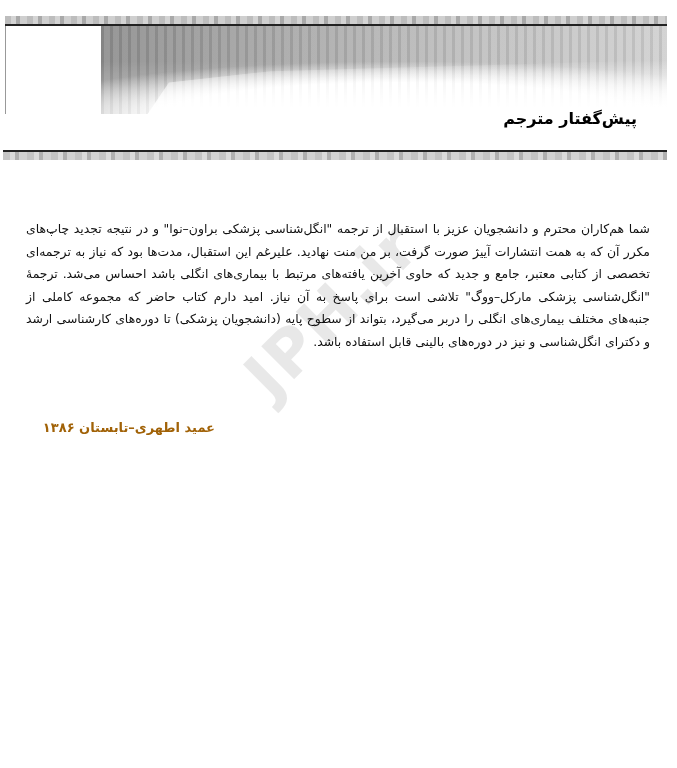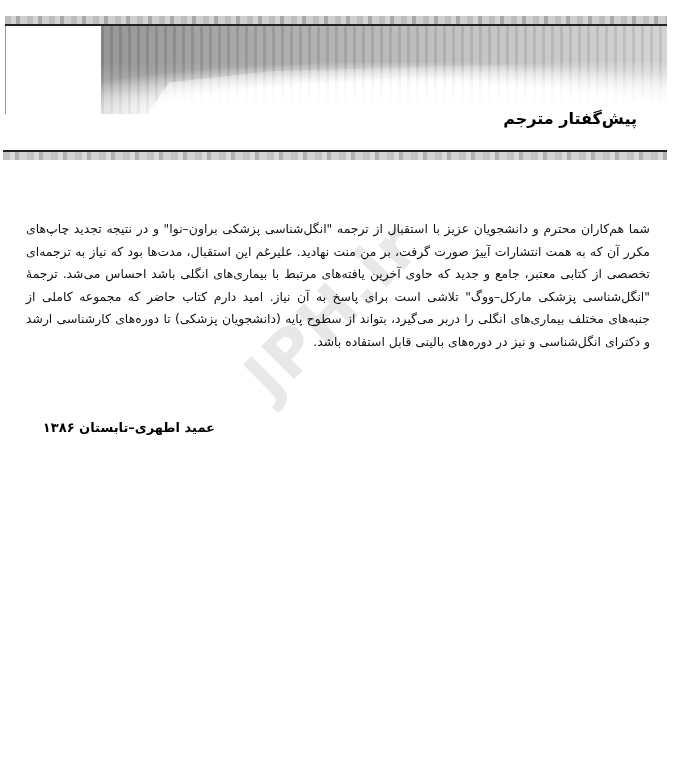--- a/index.html
+++ b/index.html
@@ -30,21 +30,21 @@
     .bottom-band { position: absolute; left: 3px; top: 152px; width: 664px; height: 8px;
       background: repeating-linear-gradient(90deg,#c4c4c4 0 7px,#dadada 7px 12px,#b0b0b0 12px 16px,#d2d2d2 16px 24px); }
 
     
     .body-text { position: absolute; left: 14px; top: 206px; width: 648px; direction: rtl;
       text-align: justify; font-size: 12.4px; line-height: 22.5px; color: #111; }
     .body-text p { margin: 12px; }
     .body-text p + p { text-indent: 20px; }
 
     .signature { position: absolute; right: 462px; top: 420px; direction: rtl;
-      font-weight: bold; font-size: 13px; color: #000000; }
+      font-weight: bold; font-size: 13px; color: #a16207; }
 
     .watermark { position: absolute; left: 230px; top: 360px; font-family: "DejaVu Sans", sans-serif;
       font-weight: bold; font-size: 64px; color: rgba(0,0,0,0.09); transform: rotate(-45deg);
       transform-origin: left top; letter-spacing: 2px; white-space: nowrap; pointer-events: none; }
   </style>
 </head>
 <body>
 
 <div class="top-band"></div>
 <div class="top-rule"></div>

